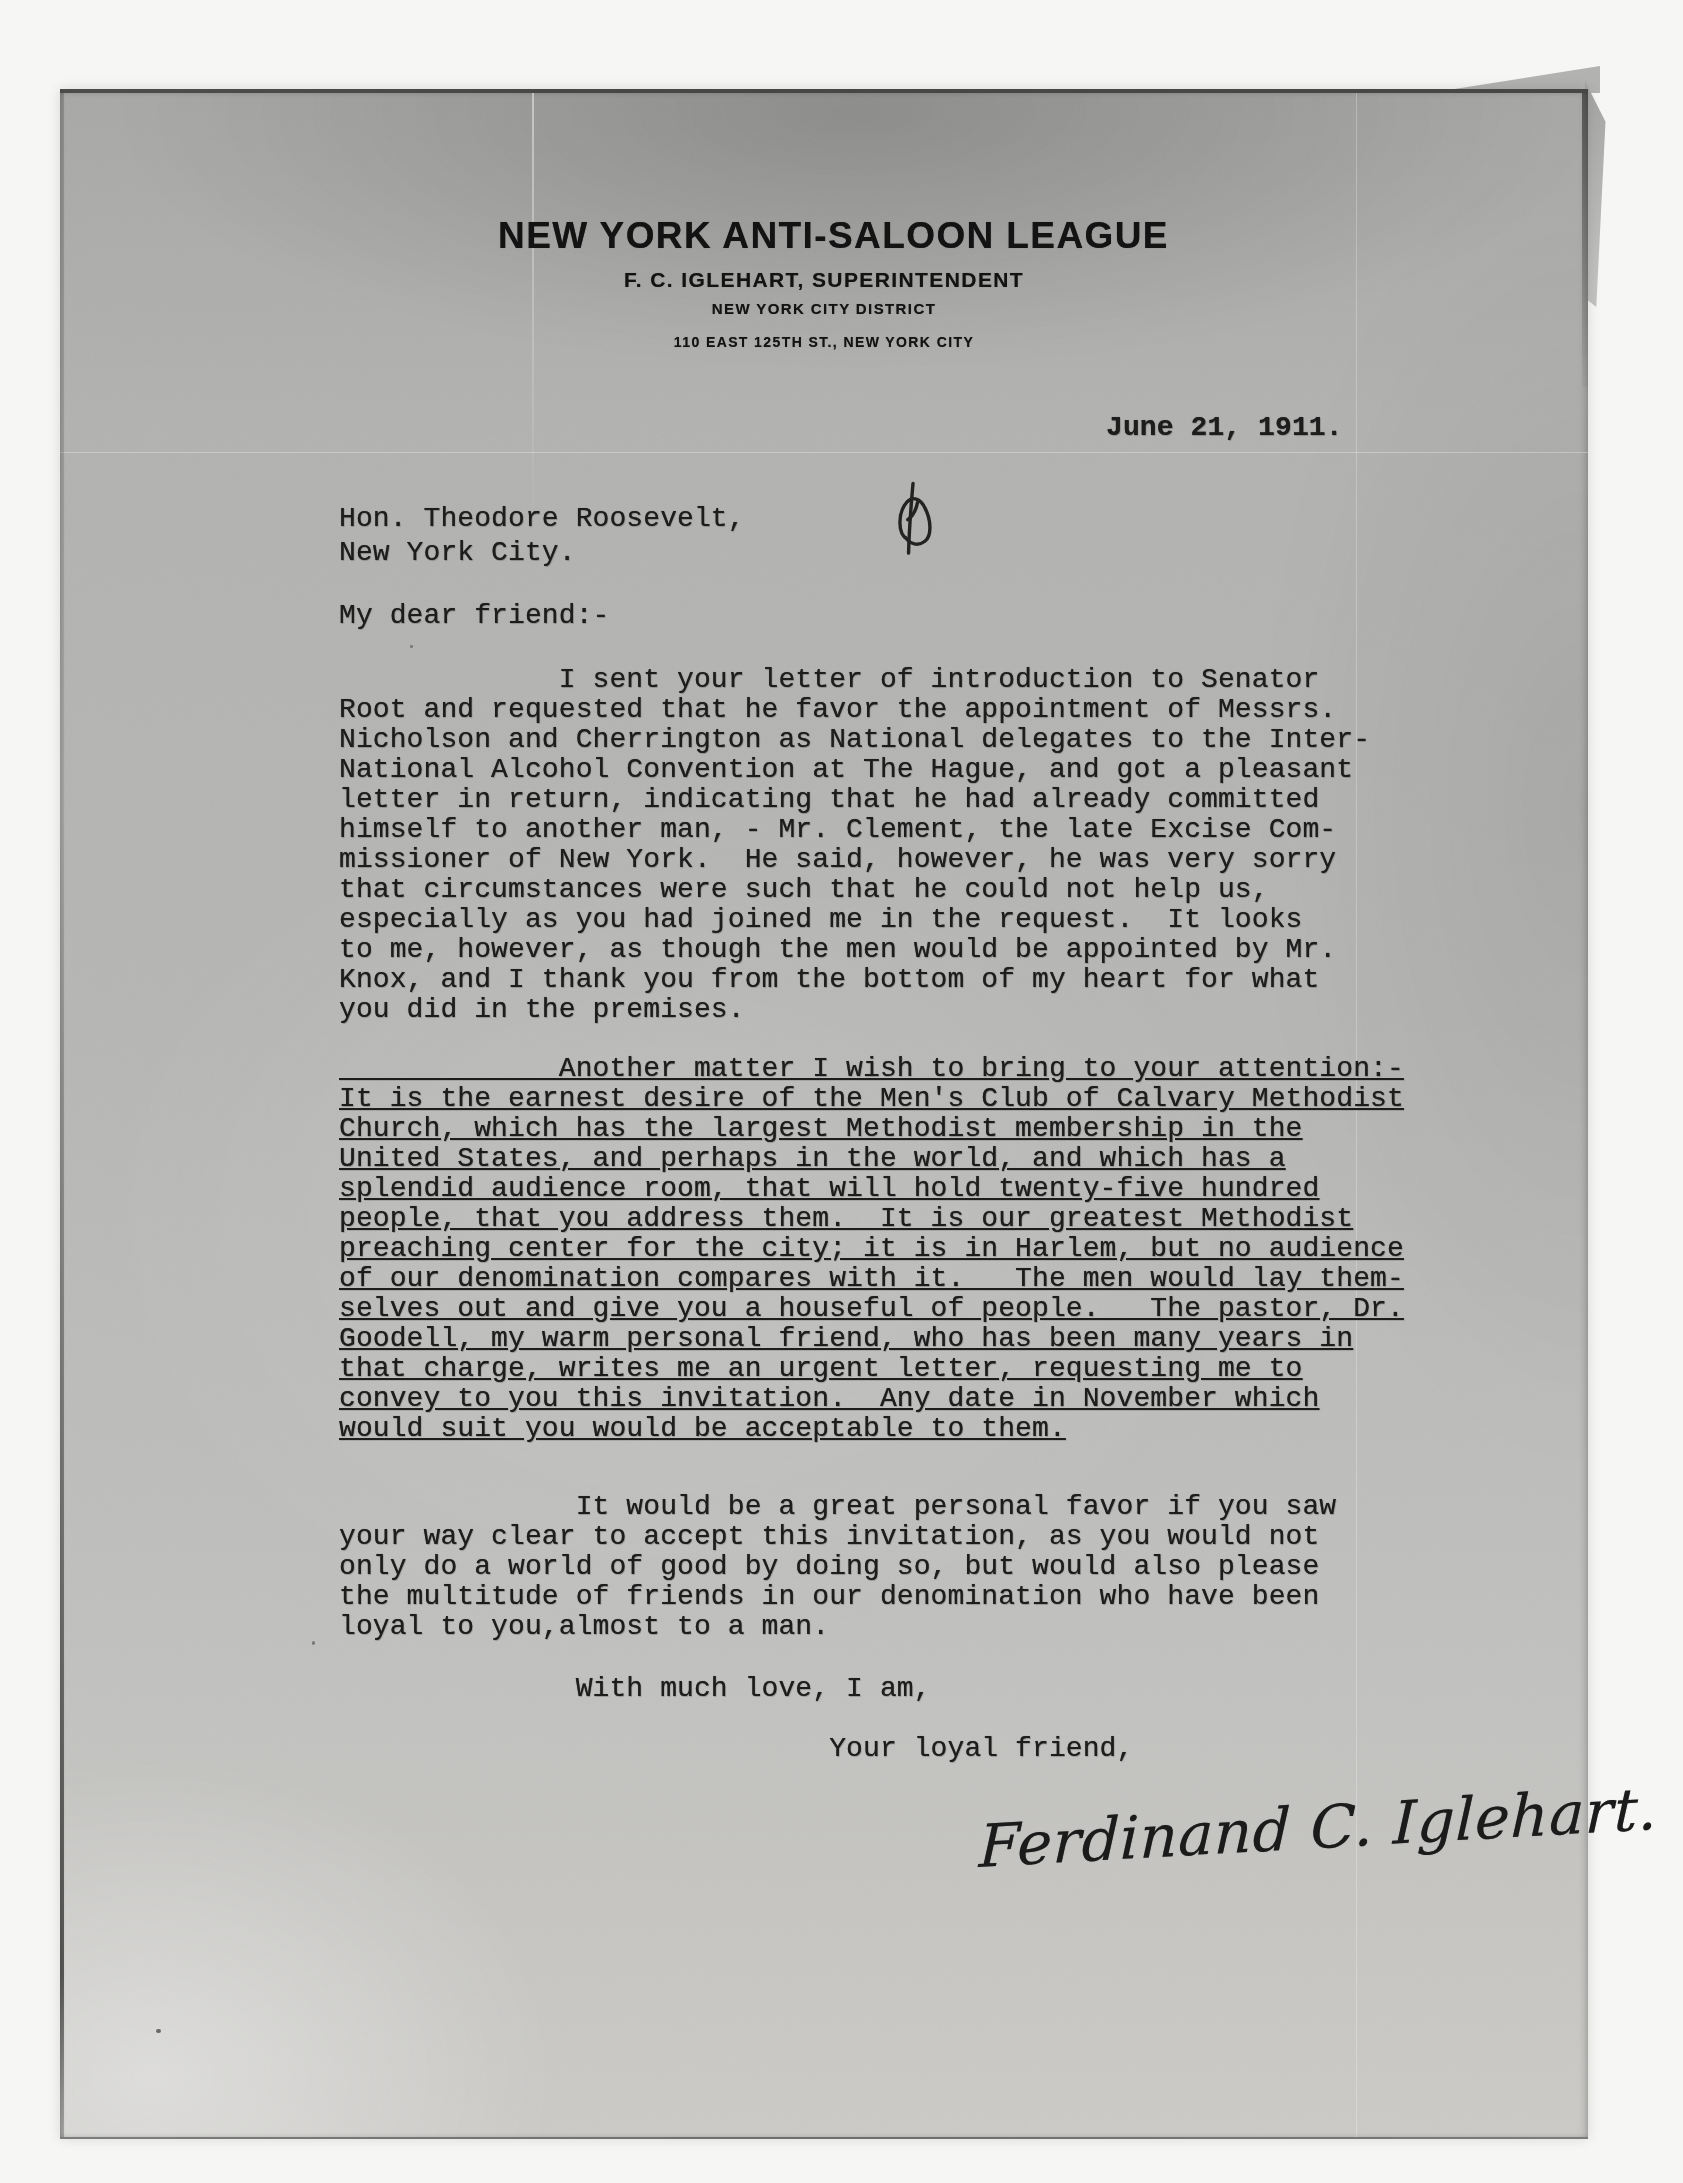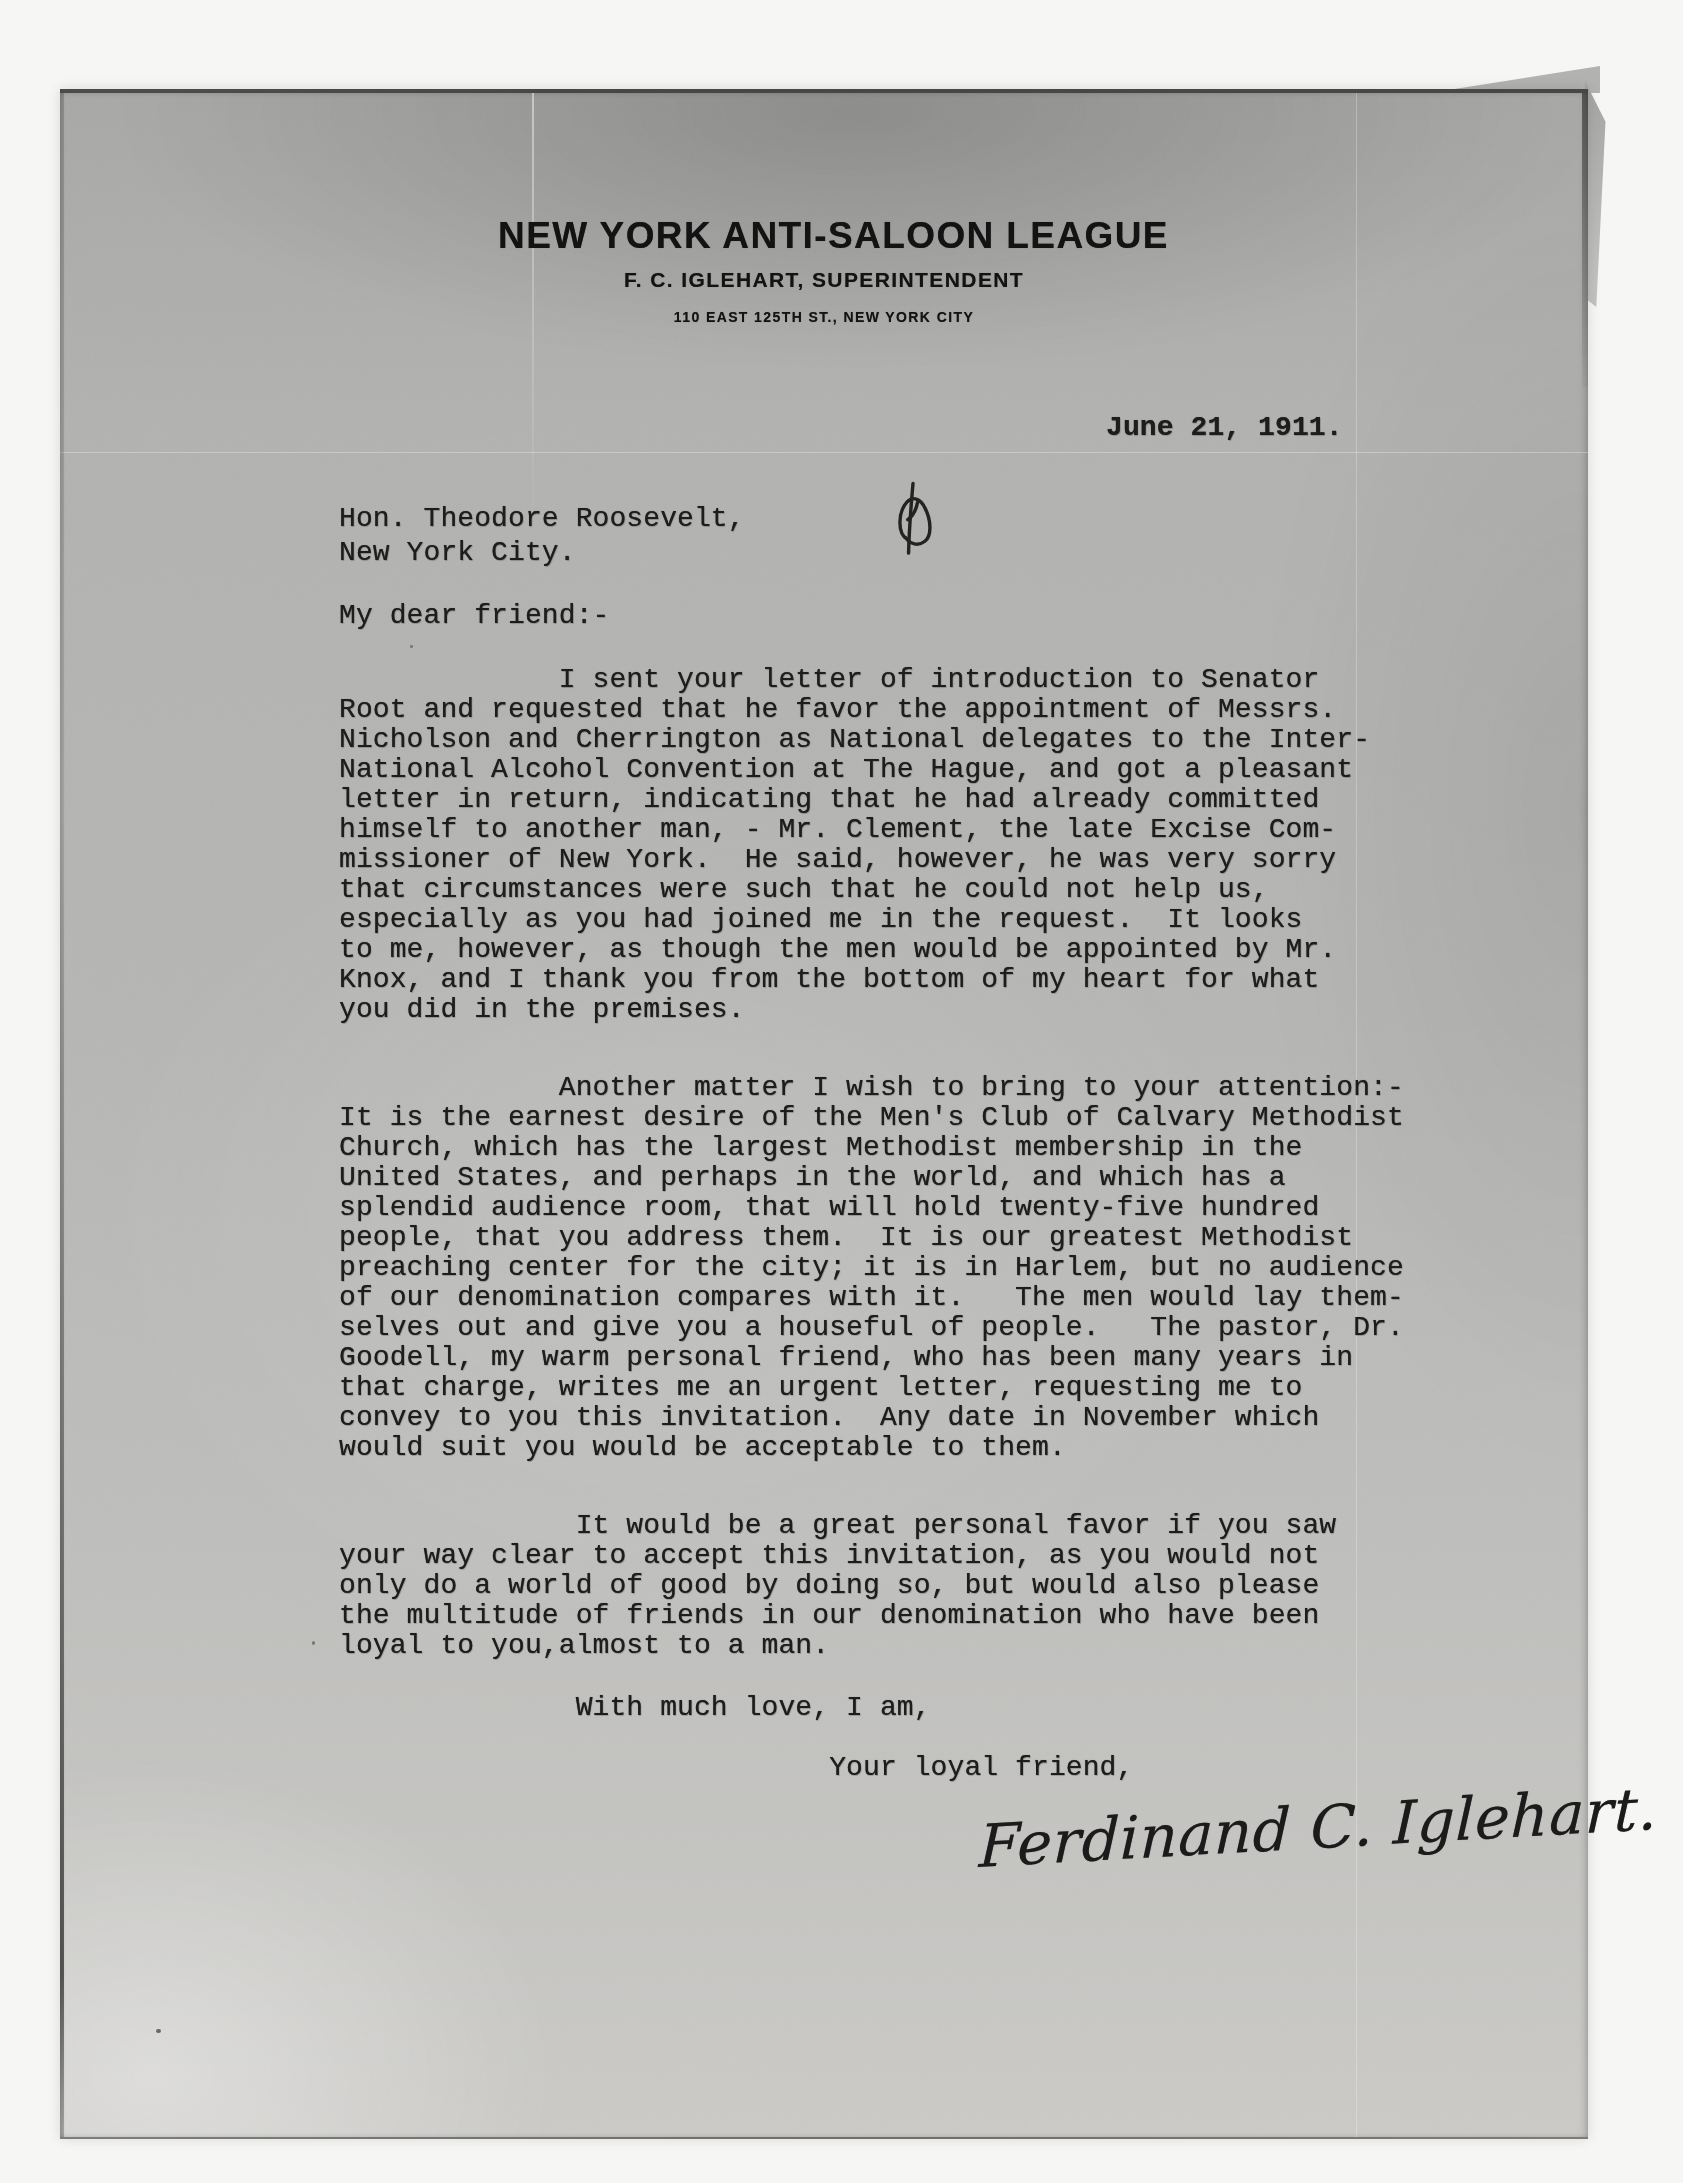--- a/index.html
+++ b/index.html
@@ -70,21 +70,21 @@
     font-family:"Liberation Mono","DejaVu Sans Mono",monospace;
     font-size:28px;line-height:30px;
     color:#1d1d1d;white-space:pre;letter-spacing:0.1px;
     text-shadow:0 0 0.7px rgba(15,15,15,.65), 0.7px 0.7px 0.7px rgba(0,0,0,.18);
   }
   .date{position:absolute;top:320px;left:1046px;font-weight:bold;}
   .recipient{position:absolute;top:409px;left:279px;line-height:34px;}
   .recipient .typed{line-height:34px;}
   .salutation{position:absolute;top:508px;left:279px;}
   .body{position:absolute;top:572px;left:279px;}
-  .para.p2{margin-top:48px;}
+  .para.p2{margin-top:29px;text-decoration:underline;}
   .para.p3{margin-top:48px;}
   .valediction{margin-top:32px;}
   .relation{margin-top:30px;}
 
   .dmark{position:absolute;top:387px;left:830px;width:49px;height:81px;}
   .dmark path{fill:none;stroke:#232323;stroke-width:4.6;stroke-linecap:round;}
 
   .signature{
     position:absolute;top:1719px;left:918px;
     font-family:"DejaVu Serif",serif;font-style:italic;
@@ -118,20 +118,21 @@
     <div class="crease crease-h1"></div>
     <div class="edge-left"></div>
     <div class="edge-right-top"></div>
     <div class="speck speck1"></div>
     <div class="speck speck2"></div>
     <div class="speck speck3"></div>
 
     <header class="letterhead">
       <div class="lh-org">NEW YORK ANTI-SALOON LEAGUE</div>
       <div class="lh-sup">F. C. IGLEHART, SUPERINTENDENT</div>
+      <div class="lh-district">NEW YORK CITY DISTRICT</div>
       <div class="lh-address">110 EAST 125TH ST., NEW YORK CITY</div>
     </header>
 
     <div class="typed date">June 21, 1911.</div>
 
     <div class="recipient">
       <div class="typed">Hon. Theodore Roosevelt,</div>
       <div class="typed">New York City.</div>
     </div>
 

